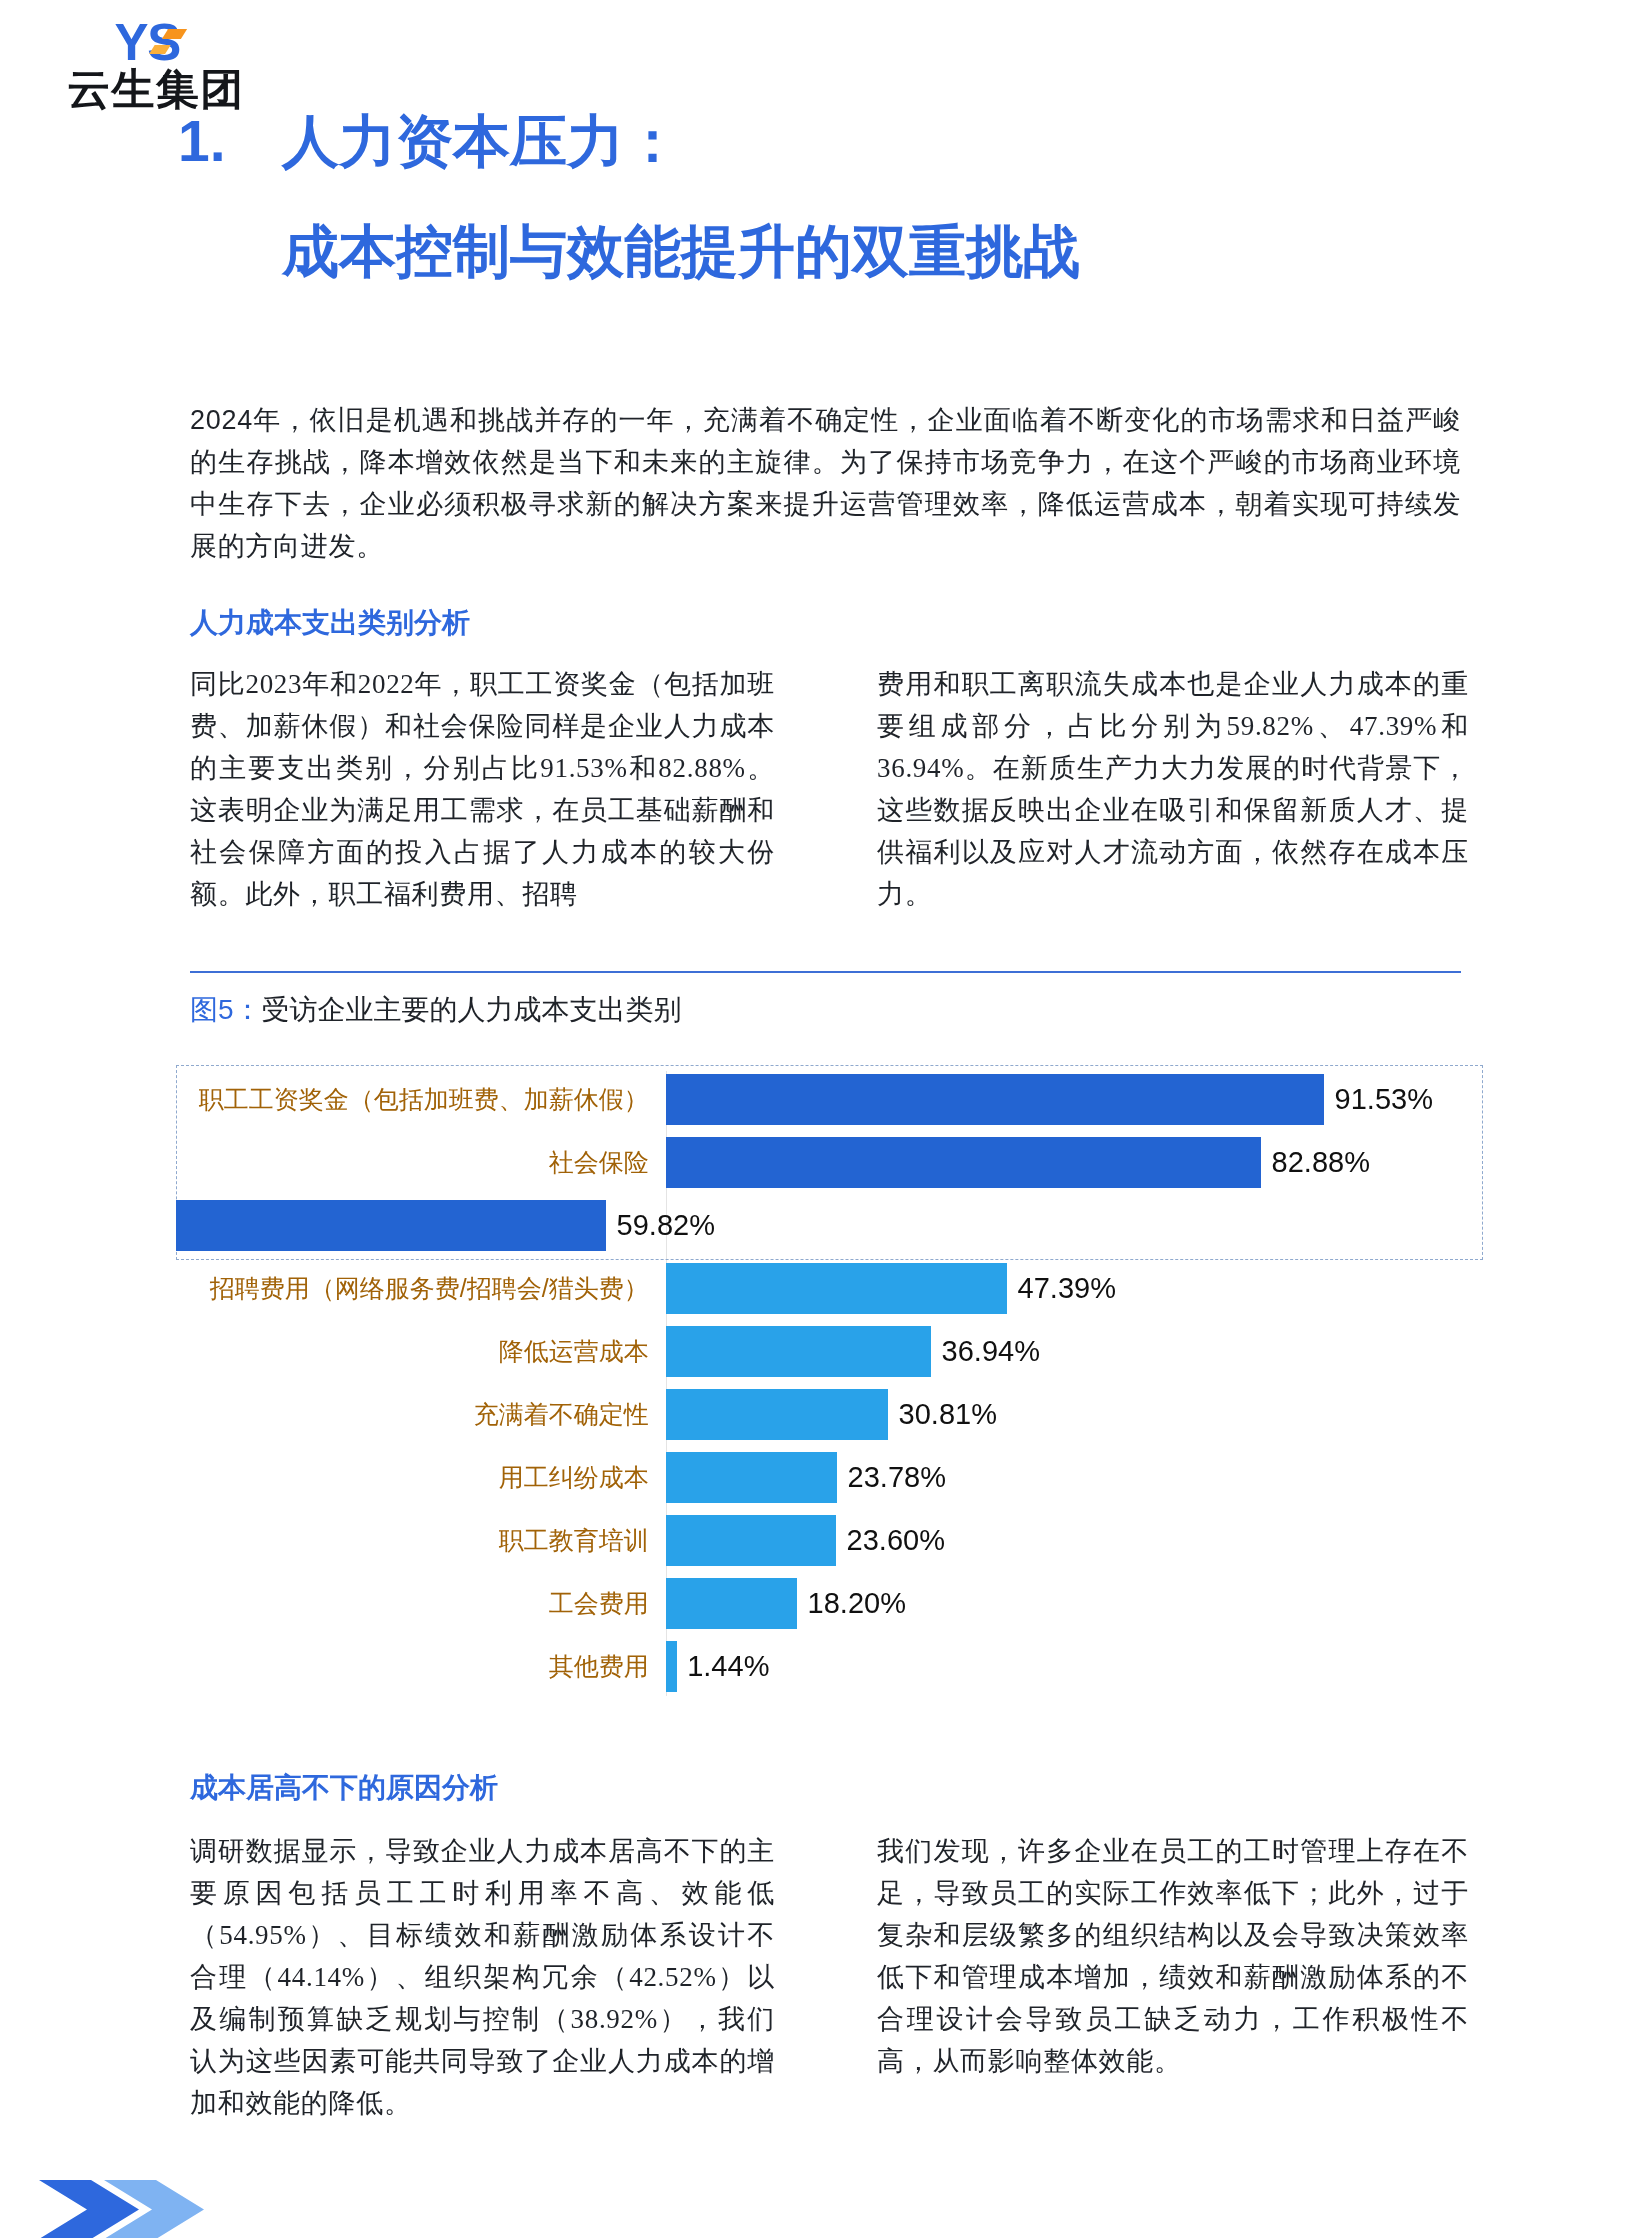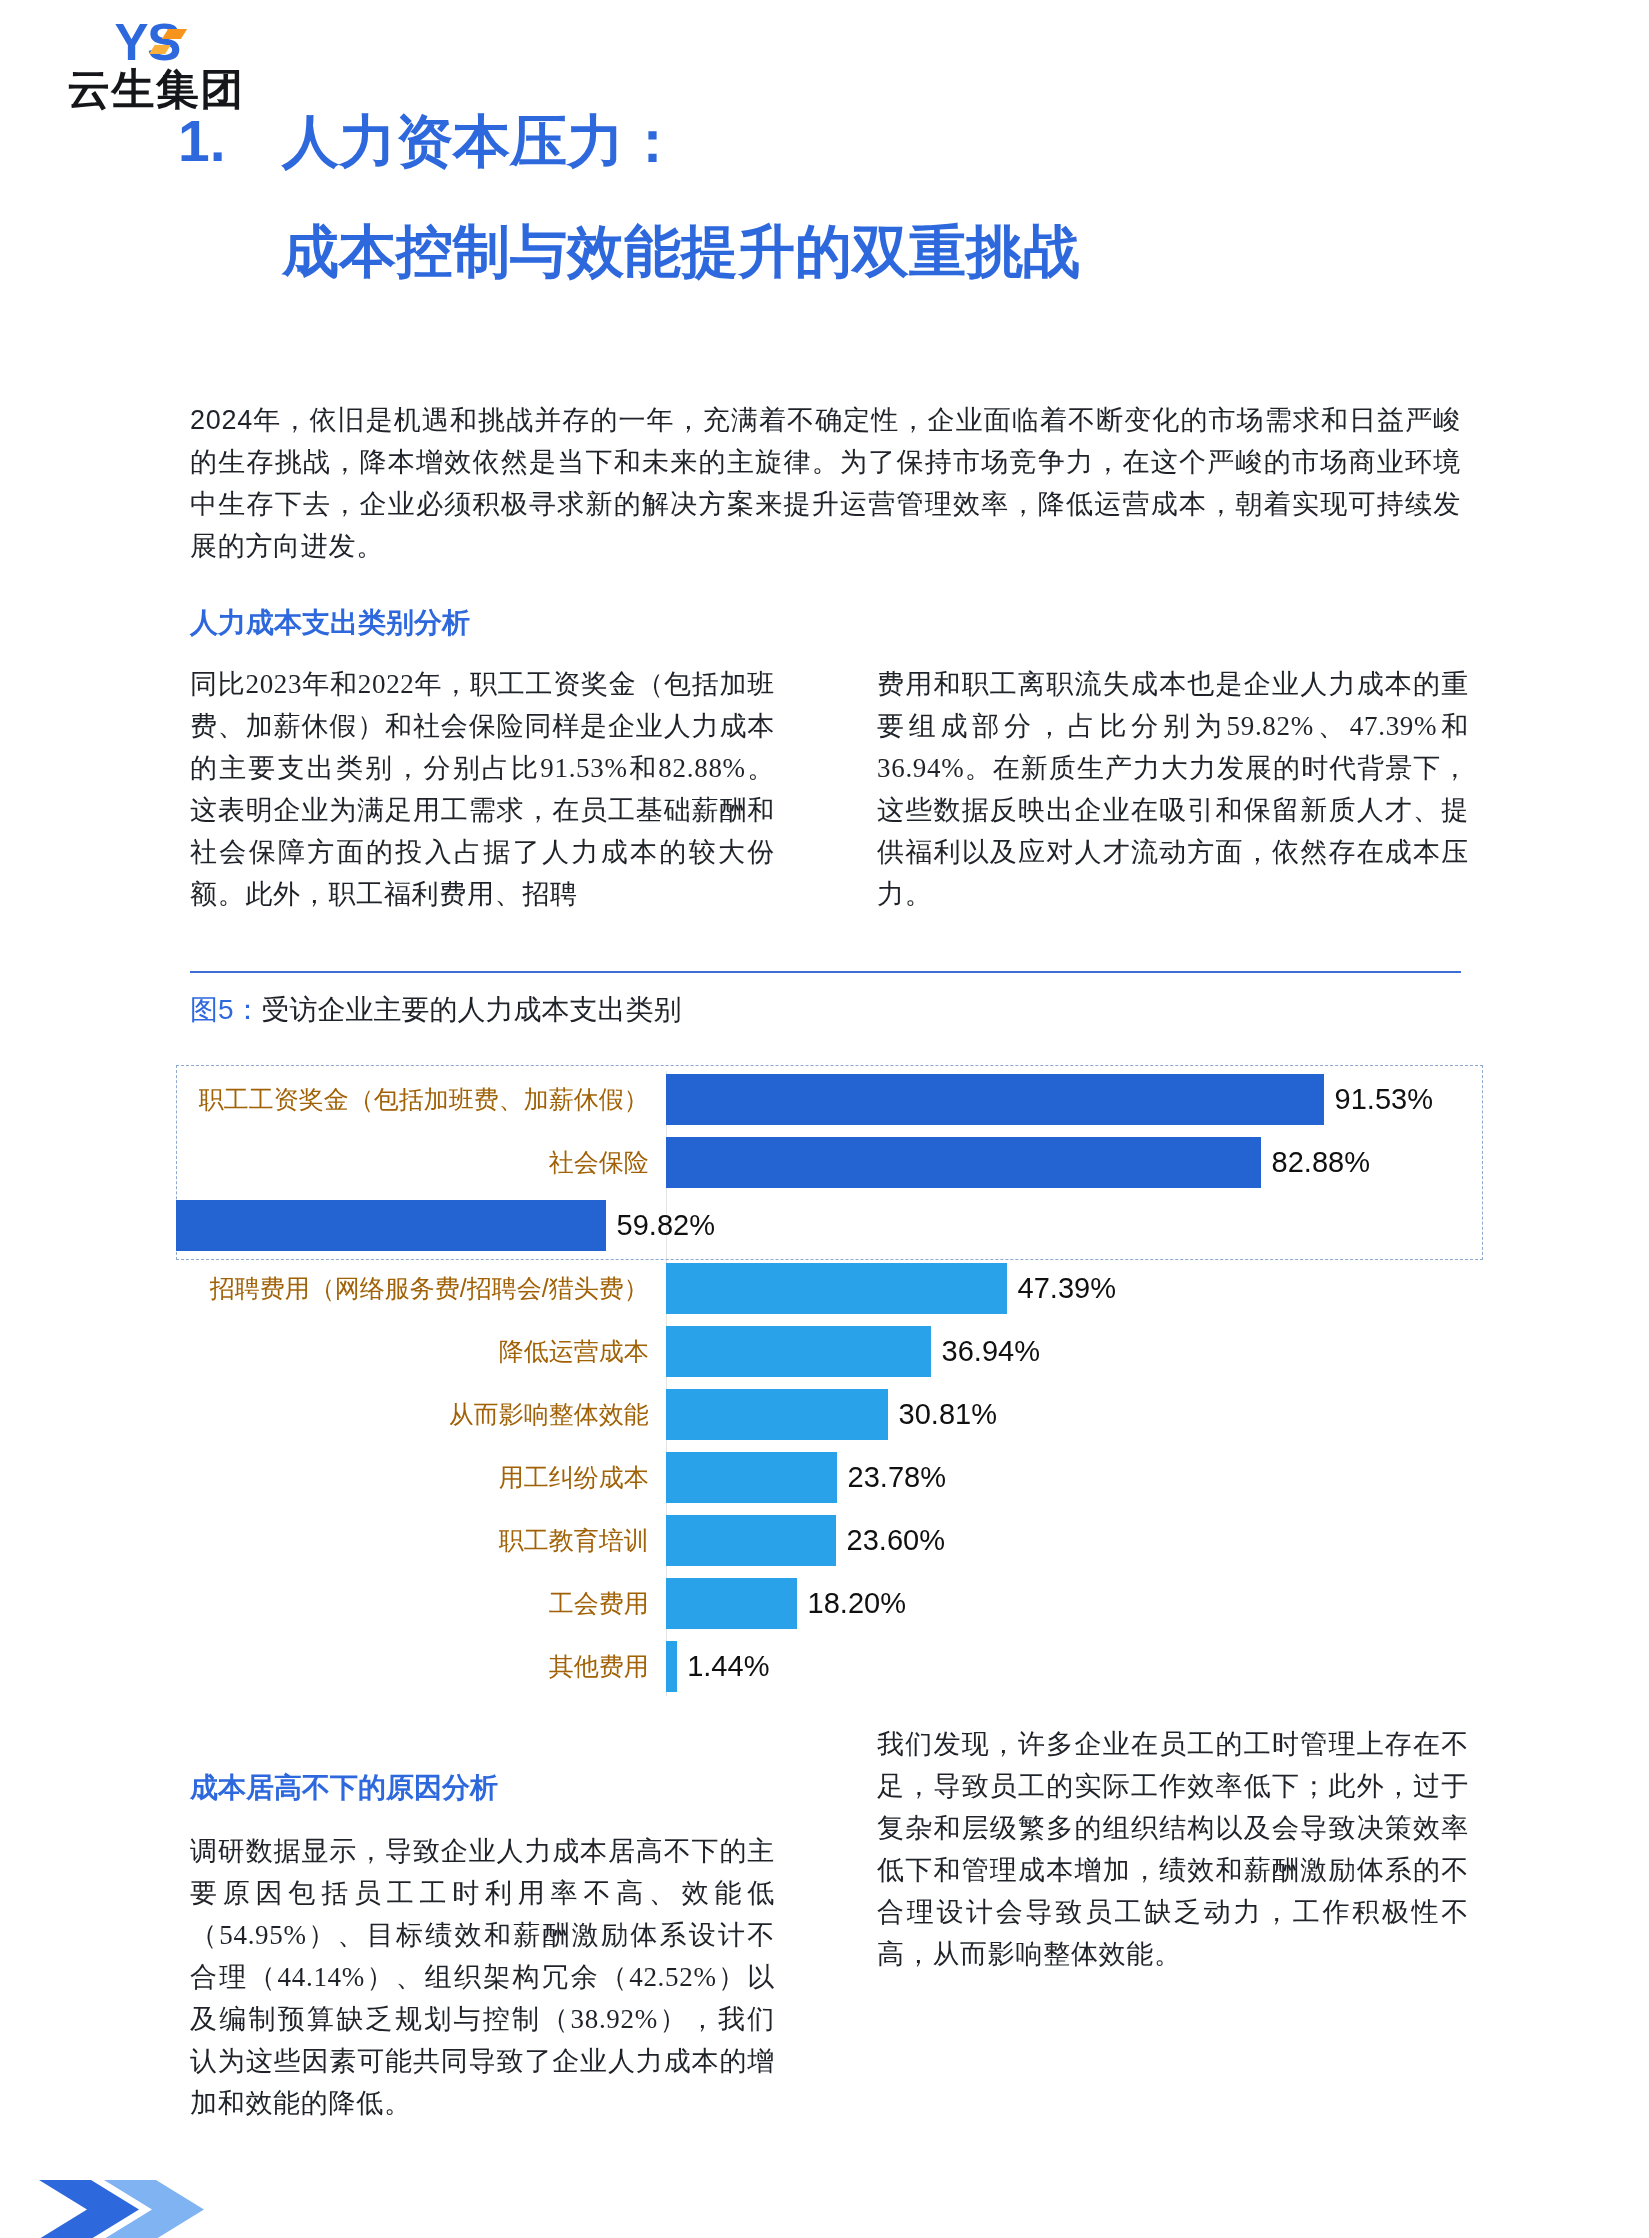--- a/index.html
+++ b/index.html
@@ -27,21 +27,21 @@
   
   .para{font-size:27px; line-height:42px; text-align:justify; text-justify:inter-character; letter-spacing:0.7px; color:var(--text);}
   .intro{position:absolute; top:399px; left:190px; width:1271px;}
   .subhead{position:absolute; font-size:28px; font-weight:700; color:var(--accent); line-height:1;}
   .h1{top:609px; left:190px;}
   .h2{top:1774px; left:190px;}
   .col{position:absolute; width:585px;font-family:Liberation Serif, serif;}
   .c1l{top:663px; left:190px;}
   .c1r{top:663px; left:877px; width:592px;}
   .c2l{top:1830px; left:190px;}
-  .c2r{top:1723px; left:877px; width:592px;}
+  .c2r{top:1830px; left:877px; width:592px;}
   
   .divider{position:absolute; top:971px; left:190px; width:1271px; height:2px; background:var(--divider);}
   .caption{position:absolute; top:993px; left:190px; font-size:28px; line-height:1.2;}
   .caption .tag{color:var(--accent);}
   .caption .cap{color:var(--text);}
   
   .chart{position:absolute; top:1068px; left:176px; width:1307px; height:635px;}
   .chart::before{content:""; position:absolute; left:490px; top:2.7px; bottom:6.7px; width:0.7px; background:#e4e4e4;}
   .crow{display:flex; align-items:center; height:63px;}
   .clabel{width:490px; box-sizing:border-box; padding-right:17.3px; text-align:right; font-size:25px; color:#a16207; white-space:nowrap;}
@@ -117,21 +117,21 @@
         </div>
       </div>
       <div class="crow">
         <div class="clabel">降低运营成本</div>
         <div class="ctrack">
           <div class="cbar light" style="width: 265px;"></div>
           <span class="cval">36.94%</span>
         </div>
       </div>
       <div class="crow">
-        <div class="clabel">从而影响整体效能</div>
+        <div class="clabel">充满着不确定性</div>
         <div class="ctrack">
           <div class="cbar light" style="width: 222px;"></div>
           <span class="cval">30.81%</span>
         </div>
       </div>
       <div class="crow">
         <div class="clabel">用工纠纷成本</div>
         <div class="ctrack">
           <div class="cbar light" style="width: 171px;"></div>
           <span class="cval">23.78%</span>

